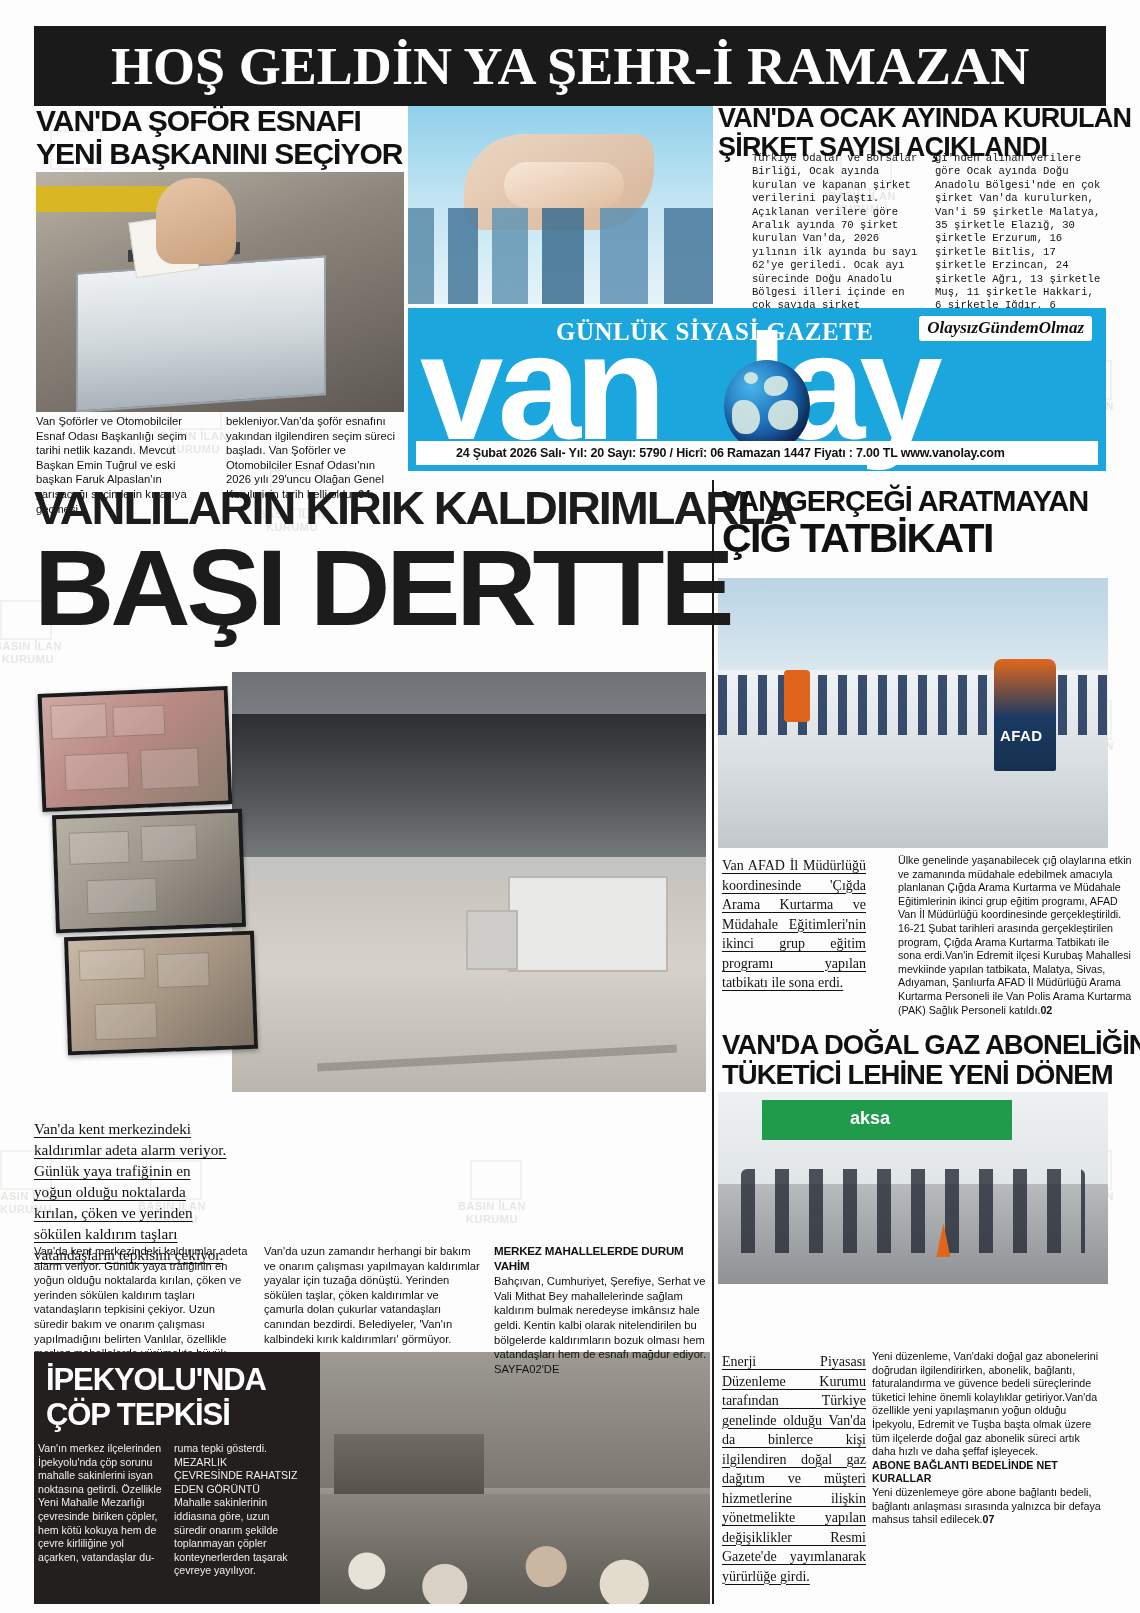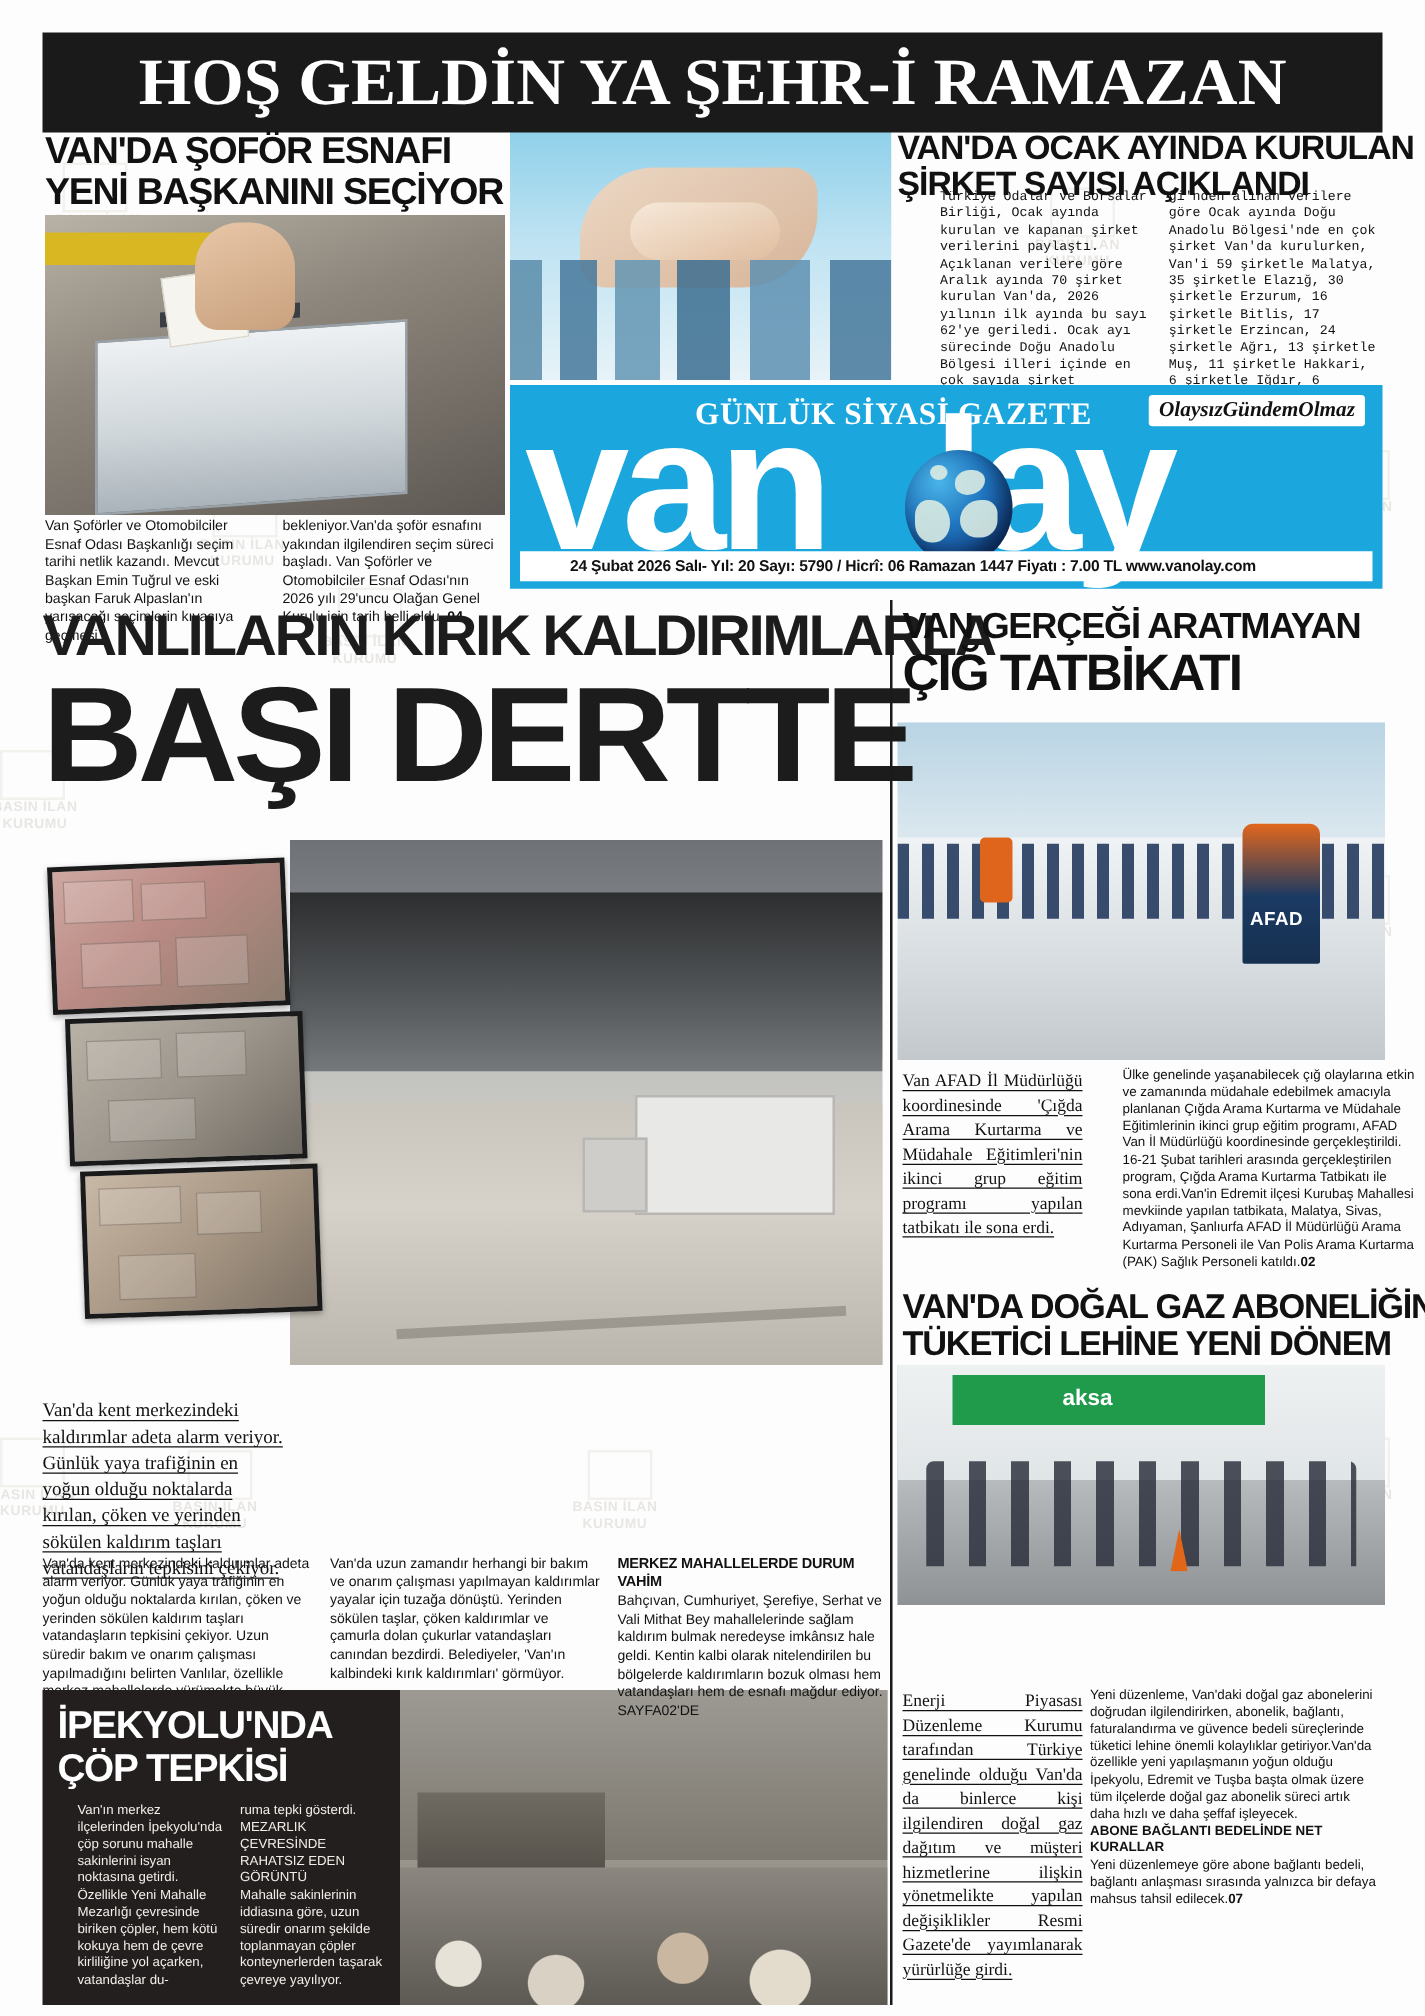--- a/index.html
+++ b/index.html
@@ -294,21 +294,21 @@
     position: absolute; left: 34px; top: 1352px; width: 286px; height: 252px;
     background: #231f1f; z-index: 6; overflow: hidden;
   }
   .cop-head {
     padding: 10px 10px 0 12px;
   }
   .cop-head .l {
     display: block; color: #fff; font-weight: 700;
     font-size: 31px; line-height: 35px; letter-spacing: -1.1px; white-space: nowrap;
   }
-  .cop-text { display: flex; gap: 12px; padding: 10px 10px 0 28px; }
+  .cop-text { display: flex; gap: 12px; padding: 10px 10px 0 4px; }
   .cop-text .col { width: 124px; }
   .cop-text p { color: #f2efe9; font-size: 10.6px; line-height: 13.6px; }
   .cop-text .sub { font-weight: 400; }
   .cop-photo {
     position: absolute; left: 320px; top: 1352px; width: 390px; height: 252px;
     z-index: 5; overflow: hidden;
     background: linear-gradient(180deg,#8d8a84 0%, #a29d94 40%, #7e7a72 100%);
   }
   .cp-wall {
     position: absolute; inset: 0 0 46% 0;

